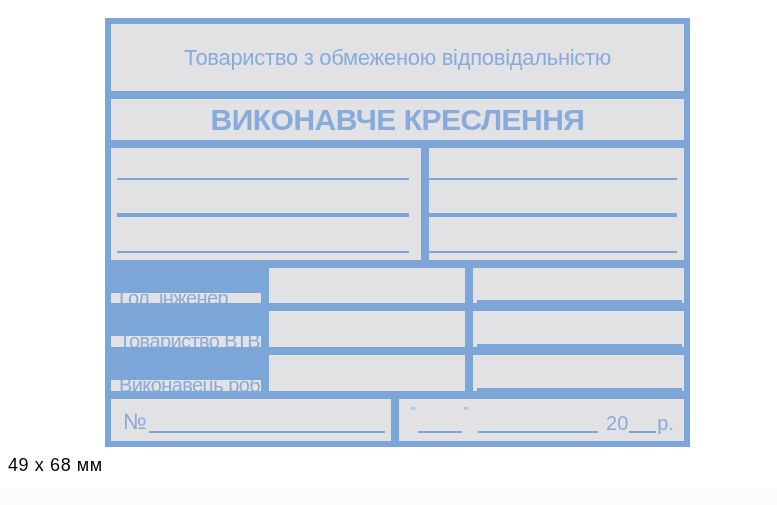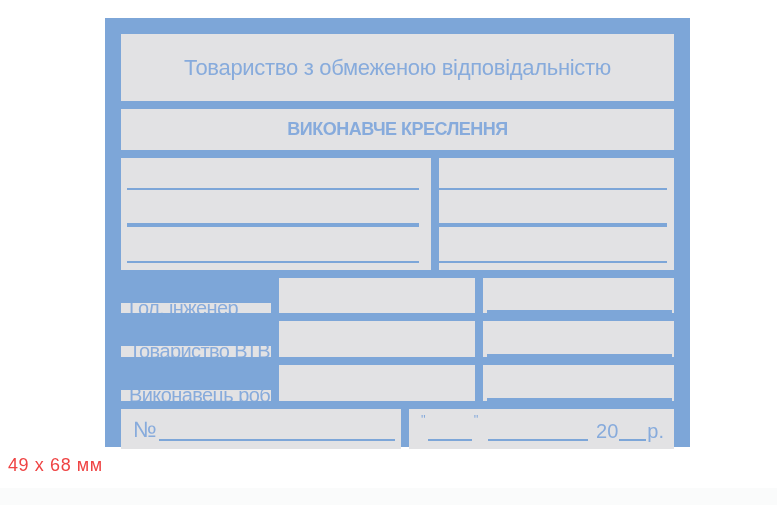--- a/index.html
+++ b/index.html
@@ -3,31 +3,31 @@
 <meta charset="utf-8">
 <style>
   html,body{margin:0;padding:0;}
   .canvas{
     position:relative;width:777px;height:505px;background:#ffffff;overflow:hidden;
     font-family:"Liberation Sans", sans-serif;
   }
   
   .stamp{
     position:absolute;left:105px;top:18px;width:585px;height:429px;
-    background:#7da6d8;padding:16px;box-sizing:border-box;
+    background:#7da6d8;padding:6px;box-sizing:border-box;
     display:grid;grid-template-rows:67px 41px 112px 35px 36px 36px 1fr;row-gap:8px;
   }
   .cell{background:#e2e2e4;position:relative;box-sizing:border-box;}
   .ink{color:#87abdc;}
   
   .hdr{display:flex;flex-direction:column;justify-content:center;align-items:center;}
   .company-type{font-size:22px;line-height:26px;letter-spacing:-0.3px;}
   .company-name{font-size:27px;line-height:32px;font-weight:bold;letter-spacing:-0.5px;}
   .doc-title{display:flex;align-items:center;justify-content:center;
-    font-size:18px;font-weight:bold;letter-spacing:-0.5px;}
+    font-size:30px;font-weight:bold;letter-spacing:-0.5px;}
   
   .row-split2{display:grid;grid-template-columns:310px 1fr;column-gap:8px;}
   .bl{position:absolute;height:2px;background:#7da6d8;}
   .bl.t{top:30px;}  .bl.m{top:65px;height:4px;}  .bl.b{top:103px;}
   .fl .bl{left:6px;right:12px;}
   .fr .bl{left:0;right:7px;}
   
   .row-cols3{display:grid;grid-template-columns:150px 196px 1fr;column-gap:8px;}
   .sig-label{display:flex;align-items:center;padding-left:8px;font-size:20px;
     letter-spacing:-0.6px;white-space:nowrap;overflow:hidden;margin-top:25px;}
@@ -37,21 +37,21 @@
   .num-prefix{position:absolute;left:12px;bottom:6px;font-size:22px;}
   .num-line{position:absolute;left:38px;right:6px;bottom:8px;height:2px;background:#7da6d8;}
   .date-cell{display:flex;align-items:flex-end;padding:0 10px 8px 12px;font-size:20px;}
   .q{font-size:13px;line-height:13px;margin-bottom:15px;}
   .us{display:inline-block;border-bottom:2px solid #7da6d8;height:16px;}
   .us.day{width:44px;margin:0 2px;}
   .us.month{flex:1;margin:0 8px 0 10px;}
   .us.year{width:27px;margin:0 1px;}
   .yr,.suffix{line-height:20px;margin-top:12px;}
   
-  .size-caption{position:absolute;left:8px;top:455px;font-size:18px;color:#ef4444;letter-spacing:0.6px;}
+  .size-caption{position:absolute;left:8px;top:455px;font-size:18px;color:#000000;letter-spacing:0.6px;}
   .bottom-band{position:absolute;left:0;right:0;top:488px;height:17px;background:#fafbfb;}
 </style>
 </head>
 <body>
 
 <div class="canvas">
 
   <div class="stamp">
 
     <div class="cell hdr">

